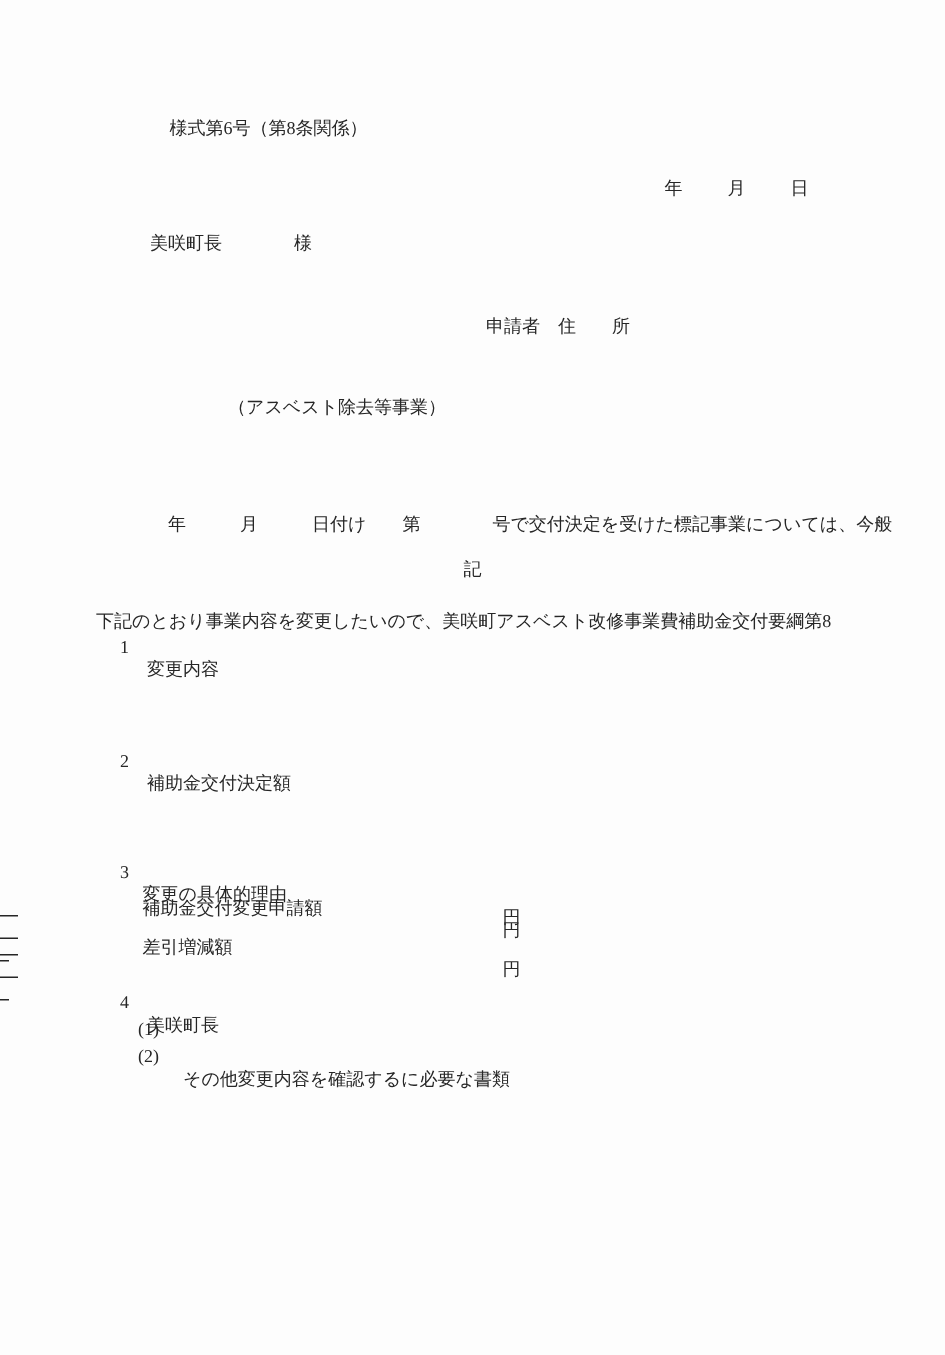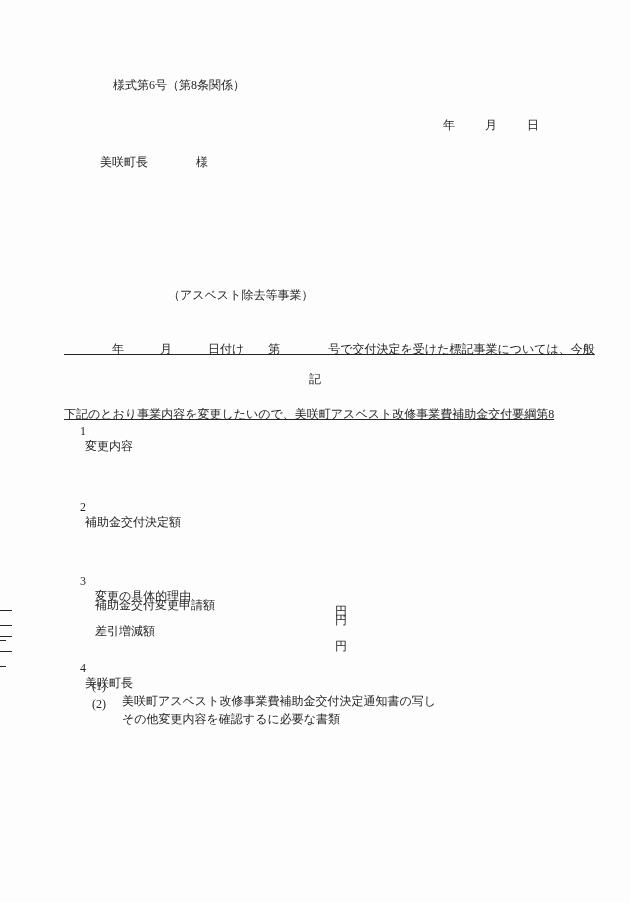--- a/index.html
+++ b/index.html
@@ -24,30 +24,30 @@
   }
   
   .form-number   { left: 73px;  top: 78px; margin-left: 40px; }
   .date-line     { left: 443px; top: 118px; letter-spacing: 2px; }
   .addressee     { left: 100px; top: 155px; }
   .applicant-row { left: 312px; top: 195px; }
   .applicant-name-row { left: 362px; top: 213px; }
   .applicant-label { margin-right: 12px; }
   
   .title-line1   { left: 186px; top: 246px; }
-  .title-line2   { left: 168px; top: 264px; margin-top: 24px; }
+  .title-line2   { left: 152px; top: 264px; }
   
   .body-par      { left: 64px;  top: 296px; width: 510px; line-height: 21.5px; }
-  .body-par div  { white-space: pre; text-decoration: underline; }
+  .body-par div  { white-space: pre; }
   
   .ki-line       { left: 0;     top: 372px; width: 630px; text-align: center; }
   
   .item          { left: 0;     top: 0; width: 630px; height: 15px; }
   .item .num     { position: absolute; left: 80px; }
-  .item .lbl     { position: absolute; left: 85px; }
+  .item .lbl     { position: absolute; left: 98px; }
   .item-1        { top: 409px; }
   .item-2        { top: 485px; }
   .amt-row-0     { top: 559px; }
   .amt-row-1     { top: 583px; text-decoration: underline; }
   .amt-row-2     { top: 609px; text-decoration: underline; }
   .amt-row .lbl  { left: 95px; }
   .amt-row .yen  { position: absolute; left: 335px; }
   .item-4        { top: 646px; }
   .att-row .num  { left: 92px; }
   .att-row .lbl  { left: 122px; }
@@ -58,20 +58,23 @@
 <body>
 
 <div class="page">
 
   <div class="abs form-number">様式第6号（第8条関係）</div>
 
   <div class="abs date-line">年　　月　　日</div>
 
   <div class="abs addressee">美咲町長　　　　様</div>
 
+  <div class="abs applicant-row">
+    <span class="applicant-label">申請者</span><span>住　　所</span>
+  </div>
 
   <div class="abs title-line2">（アスベスト除去等事業）</div>
 
   <div class="abs body-par">
     <div>　　　　年　　　月　　　日付け　　第　　　　号で交付決定を受けた標記事業については、今般</div>
     <div>下記のとおり事業内容を変更したいので、美咲町アスベスト改修事業費補助金交付要綱第8</div>
   </div>
 
   <div class="abs ki-line">記</div>
 
@@ -98,20 +101,19 @@
     <span class="lbl">差引増減額</span>
     <span class="yen">円</span>
   </div>
 
   <div class="abs item item-4">
     <span class="num">4</span>
     <span class="lbl">美咲町長</span>
   </div>
   <div class="abs item att-row att-row-0">
     <span class="num">(1)</span>
-    <span class="lbl">美咲町アスベスト改修事業費補助金交付決定通知書の写し</span>
   </div>
   <div class="abs item att-row att-row-1">
     <span class="num">(2)</span>
     <span class="lbl">その他変更内容を確認するに必要な書類</span>
   </div>
 
 </div>
 
 </body></html>

